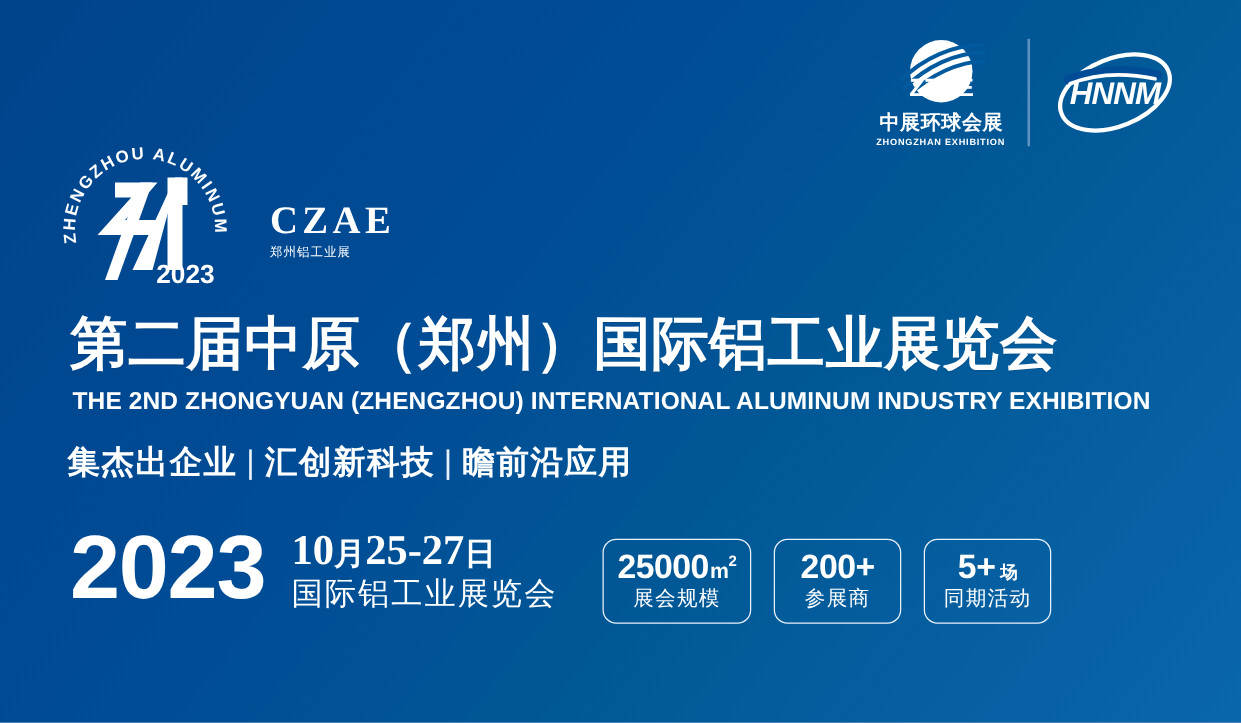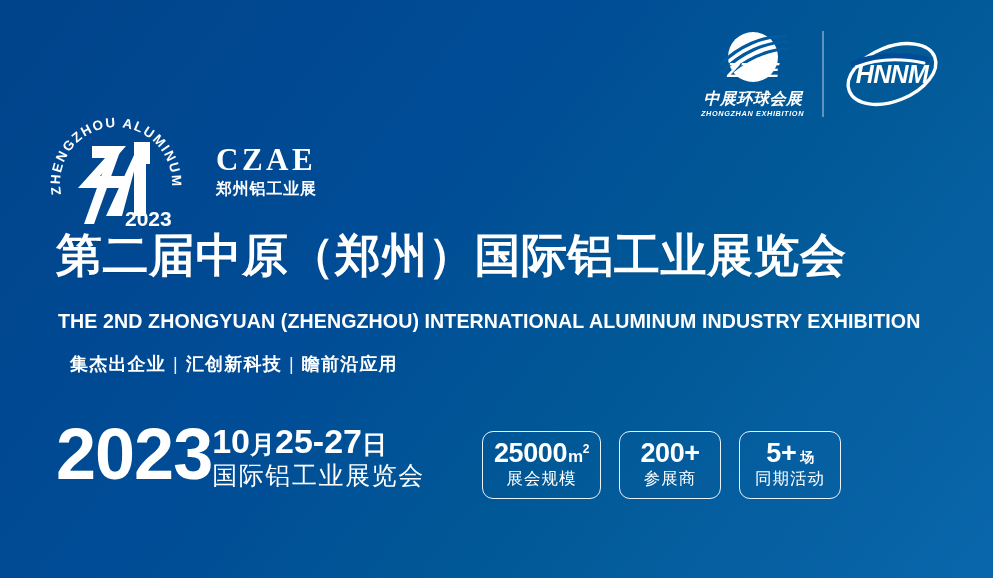--- a/index.html
+++ b/index.html
@@ -34,21 +34,20 @@
     display: flex;
     align-items: center;
   }
 
   
   #zzge-logo {
     width: 118px;
     display: flex;
     flex-direction: column;
     align-items: center;
-    font-style: italic;
   }
   #zzge-mark {
     width: 72px;
     height: 60px;
     position: relative;
   }
   #zzge-cn {
     margin-top: 1px;
     font-size: 16px;
     font-weight: 700;
@@ -91,65 +90,65 @@
   #czae-badge {
     position: absolute;
     left: 0;
     top: 0;
     width: 138px;
     height: 122px;
   }
   #czae-wordmark {
     position: absolute;
     left: 168px;
-    top: 32px;
+    top: 48px;
     width: 112px;
   }
   #czae-letters {
     font-family: "Liberation Serif", "DejaVu Serif", serif;
     font-size: 31px;
     font-weight: 700;
     letter-spacing: 3.5px;
     line-height: 1;
     white-space: nowrap;
   }
   #czae-cn {
     margin-top: 4px;
-    font-size: 16px;
-    font-weight: 700;
+    font-size: 10px;
+    font-weight: 400;
     letter-spacing: 0.8px;
     white-space: nowrap;
   }
 
   
   #headline-cn {
     position: absolute;
     left: 56px;
-    top: 229px;
+    top: 248px;
     font-size: 46px;
     font-weight: 700;
     letter-spacing: 0.5px;
     line-height: 1.16;
     white-space: nowrap;
     text-shadow: 0 1px 1px rgba(0,0,0,.10);
   }
   #headline-en {
     position: absolute;
     left: 58px;
     top: 310px;
     font-size: 19.6px;
     font-weight: 700;
     letter-spacing: 0.1px;
     white-space: nowrap;
   }
   #slogan {
     position: absolute;
-    left: 70px;
+    left: 54px;
     top: 352px;
-    font-size: 18px;
+    font-size: 26px;
     font-weight: 700;
     letter-spacing: 1.2px;
     white-space: nowrap;
   }
   #slogan .sep {
     font-weight: 400;
     padding: 0 7px;
     color: #e8f0f8;
   }
 
@@ -161,22 +160,23 @@
     display: flex;
     align-items: flex-start;
   }
   #year {
     font-size: 72px;
     font-weight: 700;
     line-height: 0.96;
     letter-spacing: -1px;
   }
   #date-venue {
-    margin-left: 0;
+    margin-left: 21px;
     margin-top: 4px;
+    font-family: Liberation Serif, serif;
   }
   #date-line {
     font-size: 34px;
     font-weight: 700;
     line-height: 1.02;
     letter-spacing: 0px;
     white-space: nowrap;
   }
   #date-line .cn-unit {
     font-size: 25px;

